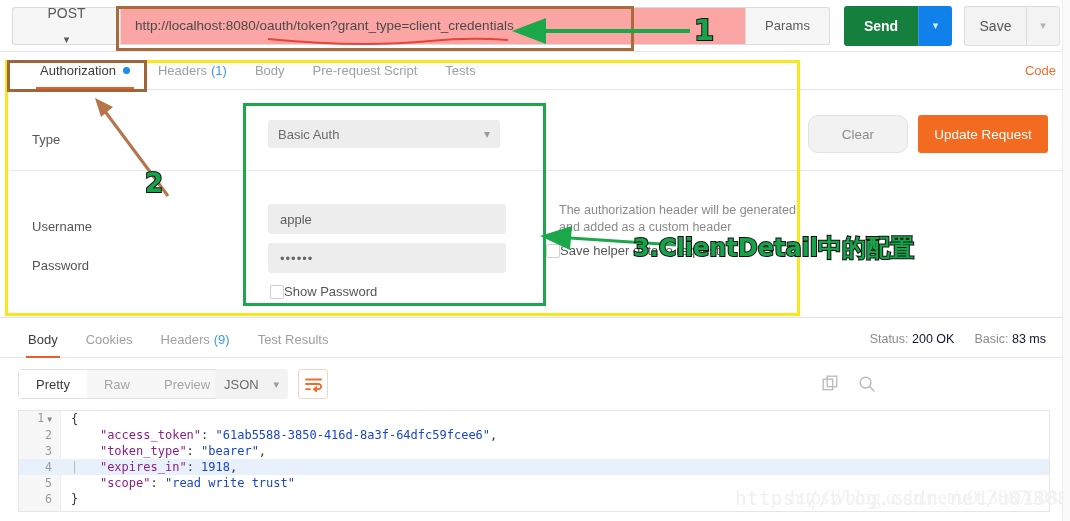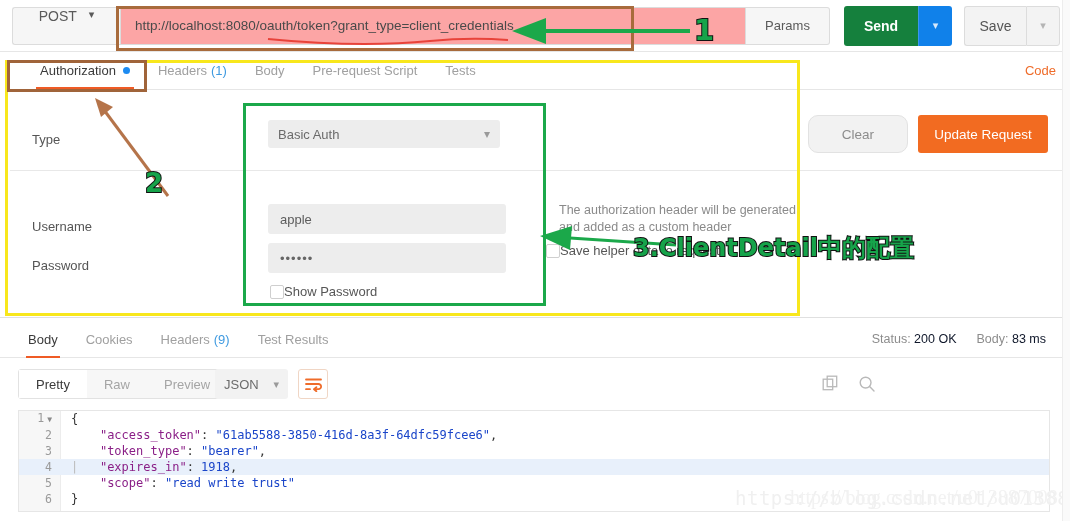--- a/index.html
+++ b/index.html
@@ -21,24 +21,24 @@
     width: 1070px; height: 52px;
     background: #ffffff;
     border-bottom: 1px solid #e6e6e6;
     display: flex; align-items: center;
     padding: 0 10px 0 12px;
   }
   .method-box {
     width: 108px; height: 38px;
     border: 1px solid #dcdcdc; border-right: none;
     background: #f6f6f6;
-    display: flex; align-items: flex-start; justify-content: center;
+    display: flex; align-items: center; justify-content: center;
     gap: 12px;
     border-radius: 3px 0 0 3px;
-    color: #5a5a5a; font-size: 14px;
+    color: #5a5a5a; font-size: 14px; flex-direction: column;
   }
   .url-box {
     flex: 1; height: 38px;
     border: 1px solid #dcdcdc;
     background: #fca5a5;
     display: flex; align-items: center;
     padding-left: 14px;
     color: #4a4a4a; font-size: 13.5px;
     position: relative;
   }
@@ -417,21 +417,21 @@
   </div>
   <div class="rtab">
     <span>Test Results</span>
   </div>
   <div class="status-wrap">
     <div>
       <span>Status:</span>
       <span class="status-val">200 OK</span>
     </div>
     <div>
-      <span>Body:</span>
+      <span>Basic:</span>
       <span class="status-val">83 ms</span>
     </div>
   </div>
 </div>
 
 <div class="body-bar">
   <div class="seg">
     <div class="seg-item active">
       <span>Pretty</span>
     </div>

